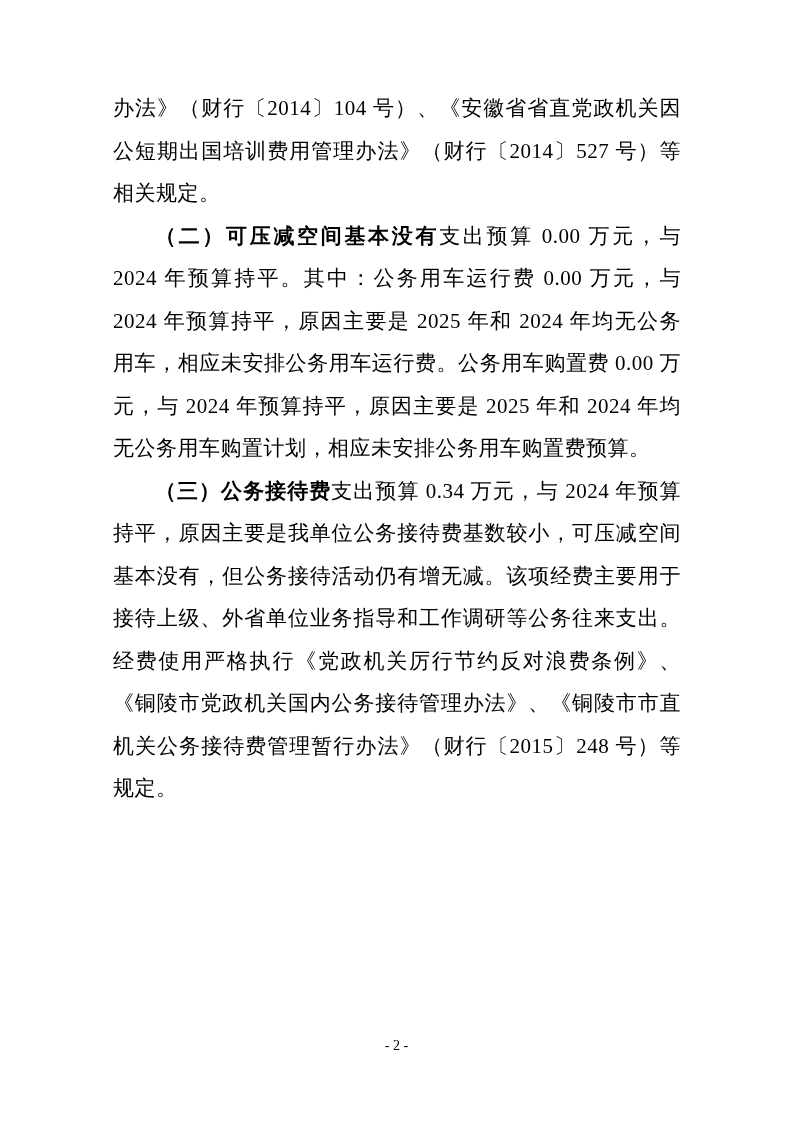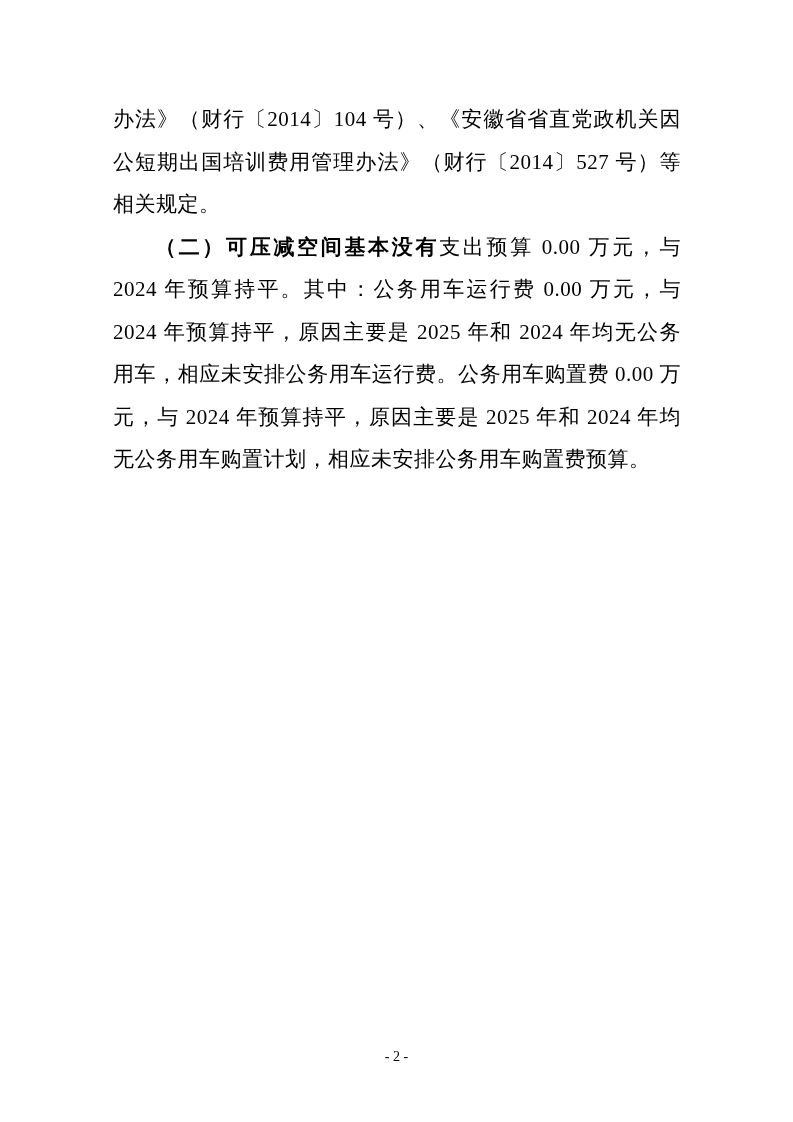--- a/index.html
+++ b/index.html
@@ -8,21 +8,20 @@
     background: #ffffff;
   }
   .page {
     position: relative;
     width: 793px;
     height: 1074px;
     background: #ffffff;
     color: #000000;
     font-family: "Liberation Serif", "DejaVu Serif", serif;
     overflow: hidden;
-    margin-top: 11px;
   }
   .body-text {
     position: absolute;
     left: 113px;
     top: 87px;
     width: 568px;
     font-size: 21px;
     line-height: 42.5px;
     text-align: justify;
     text-justify: inter-character;
@@ -54,18 +53,19 @@
 <body>
 
 <div class="page">
 
   <div class="body-text">
 
     <p class="para no-indent"><span>办法》（财行〔2014〕104 号）、《安徽省省直党政机关因公短期出国培训费用管理办法》（财行〔2014〕527 号）等相关规定。</span></p>
 
     <p class="para"><span class="run-bold">（二）可压减空间基本没有</span><span>支出预算 0.00 万元，与 2024 年预算持平。其中：公务用车运行费 0.00 万元，与 2024 年预算持平，原因主要是 2025 年和 2024 年均无公务用车，相应未安排公务用车运行费。公务用车购置费 0.00 万元，与 2024 年预算持平，原因主要是 2025 年和 2024 年均无公务用车购置计划，相应未安排公务用车购置费预算。</span></p>
 
+    <p class="para"><span class="run-bold">（三）公务接待费</span><span>支出预算 0.34 万元，与 2024 年预算持平，原因主要是我单位公务接待费基数较小，可压减空间基本没有，但公务接待活动仍有增无减。该项经费主要用于接待上级、外省单位业务指导和工作调研等公务往来支出。经费使用严格执行《党政机关厉行节约反对浪费条例》、《铜陵市党政机关国内公务接待管理办法》、《铜陵市市直机关公务接待费管理暂行办法》（财行〔2015〕248 号）等规定。</span></p>
 
   </div>
 
   <div class="footer">- 2 -</div>
 
 </div>
 
 </body></html>

